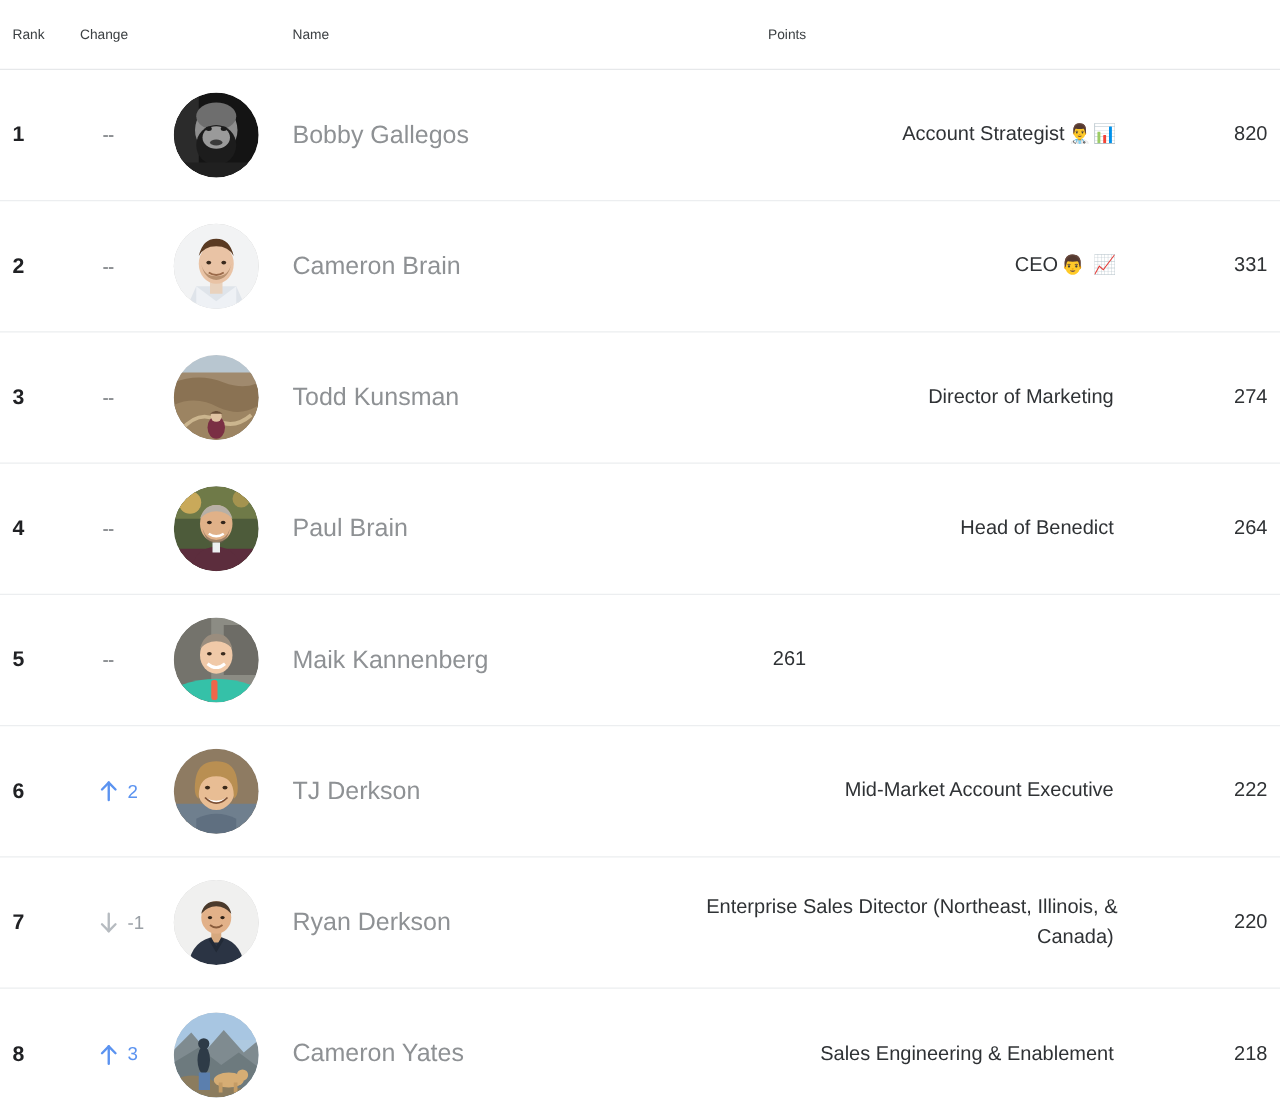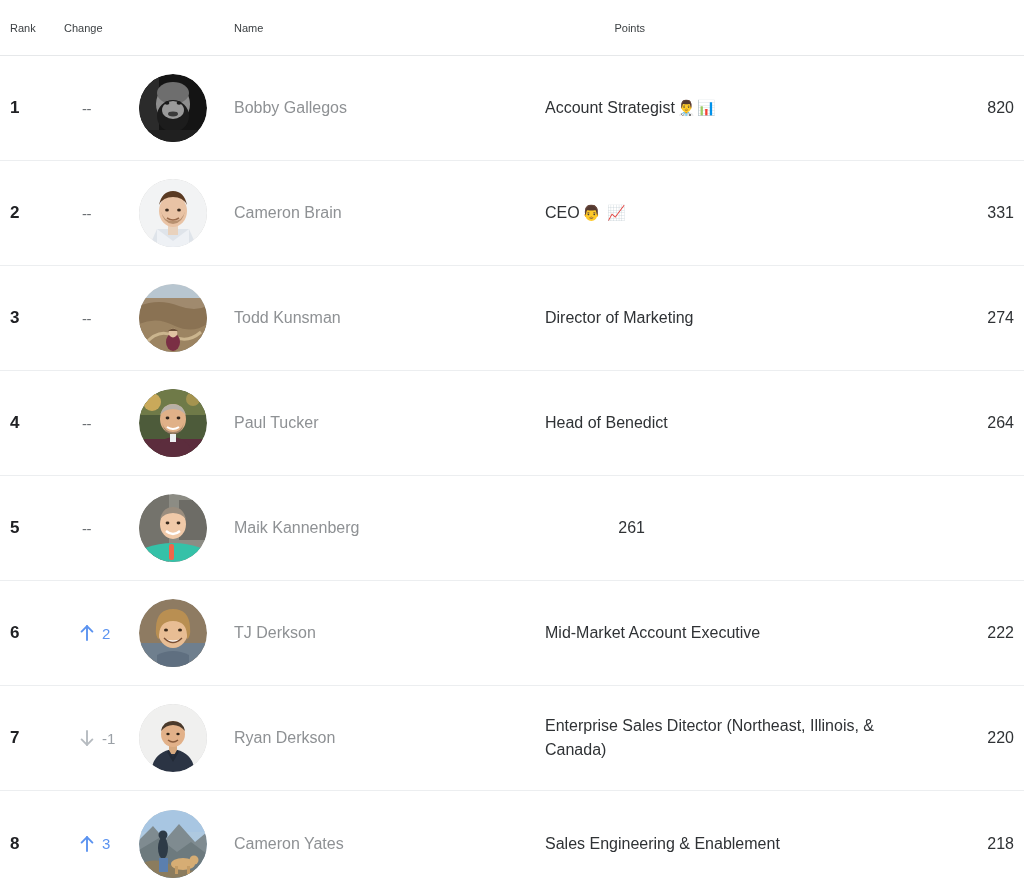--- a/index.html
+++ b/index.html
@@ -117,30 +117,31 @@
     height: 68px;
     border-radius: 50%;
     overflow: hidden;
     position: relative;
     background: #d9d9d9;
     flex: 0 0 68px;
   }
   .avatar svg { display: block; width: 68px; height: 68px; }
 
   .name-text {
-    font-size: 16px;
+    font-size: 20px;
     color: #8e9194;
   }
 
   .title-text {
     font-size: 16px;
     color: #2f3235;
     line-height: 24px;
     max-width: 360px;
     display: block;
+    text-align: right;
   }
   .title-emoji {
     font-size: 15px;
     letter-spacing: 1px;
     padding-left: 3px;
   }
 
   .points-text {
     font-size: 16px;
     color: #2f3235;
@@ -321,21 +322,21 @@
       <path d="M23 34 Q26 46 34 47 Q42 46 45 34 Q42 43 34 43 Q26 43 23 34Z" fill="#6a5b4e" opacity=".55"></path>
       <ellipse cx="28.5" cy="29" rx="1.9" ry="1.4" fill="#33261c"></ellipse>
       <ellipse cx="39.5" cy="29" rx="1.9" ry="1.4" fill="#33261c"></ellipse>
       <path d="M28 38 Q34 42 40 38" stroke="#fff" stroke-width="2" fill="none"></path>
       <rect x="31" y="45" width="6" height="8" fill="#eceff1"></rect>
     </g>
             </svg>
           </span>
      </div>
      <div class="col-name">
-       <span class="name-text">Paul Tucker</span>
+       <span class="name-text">Paul Brain</span>
      </div>
      <div class="col-title">
        <span class="title-text"><span>Head of Benedict</span><span class="title-emoji"></span></span>
      </div>
      <div class="col-points">
        <span class="points-text">264</span>
      </div>
       </div>
       <div class="lb-row">
         <div class="col-rank">

